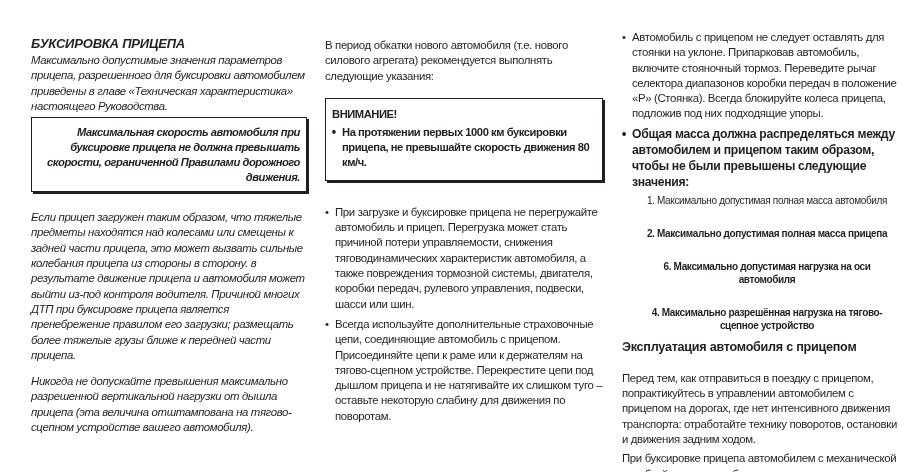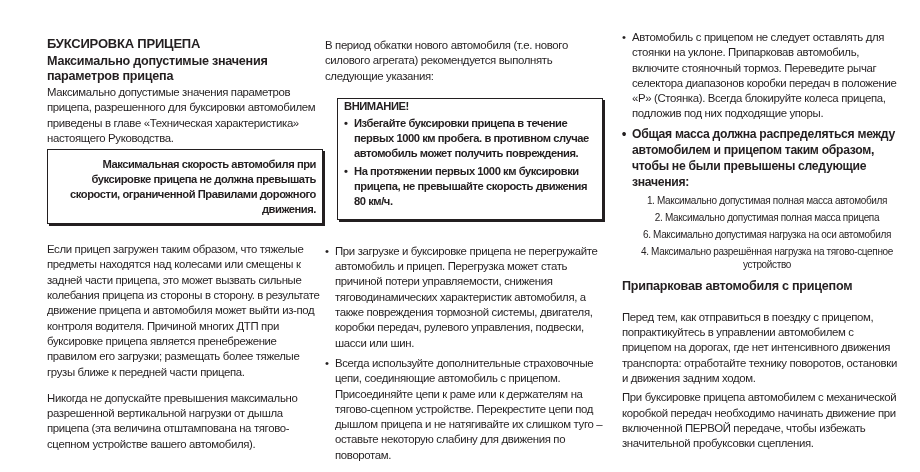--- a/index.html
+++ b/index.html
@@ -1,54 +1,52 @@
 <!DOCTYPE html>
 <html><head>
 <meta charset="utf-8">
 <style>
   html, body { margin:0; padding:0; background:#ffffff; }
   body { width:920px; height:472px; overflow:hidden; position:relative;
          font-family:"Liberation Sans", sans-serif; color:#231f20; }
   .col { position:absolute; top:0; }
-  .col1 { left:47px; width:276px; }
+  .col1 { left:31px; width:276px;font-style:italic; }
   .col2 { left:325px; width:278px; }
   .col3 { left:622px; width:276px; }
   .h1 { font-weight:bold; font-size:13px; line-height:16px; letter-spacing:-0.2px; }
   .h2 { font-weight:bold; font-size:12.6px; line-height:15px; letter-spacing:-0.25px; }
   .p  { font-size:11.4px; line-height:15.3px; letter-spacing:-0.35px; margin:0; }
   .p + .p { margin-top:11px; }
   .box { border:1.5px solid #231f20; box-shadow:2px 2px 0 #231f20; padding:7px 6px 6px 6px; }
   .box .b { font-weight:bold; font-size:11.2px; line-height:15px; letter-spacing:-0.45px; }
   .bul { position:relative; padding-left:10px; }
   .bul .dot { position:absolute; left:0; top:0; }
   .bold { font-weight:bold; }
   .num { padding-left:14px; font-size:10px; line-height:13px; letter-spacing:-0.35px;text-align:center; }
-  .num + .num { margin-top:4px; }
+  .num + .num { margin-top:20px;font-weight:bold; }
 </style>
 </head>
 <body>
 
 <div class="col col1" style="top:36px;">
   <div class="h1">БУКСИРОВКА ПРИЦЕПА</div>
-  <div class="h2" style="margin-top:2px;">Максимально допустимые значения параметров прицепа</div>
   <p class="p" style="margin-top:1px;">Максимально допустимые значения параметров прицепа, разрешенного для буксировки автомобилем приведены в главе «Техническая характеристика» настоящего Руководства.</p>
   <div class="box" style="margin-top:3px;text-align:right;">
     <div class="b">Максимальная скорость автомобиля при буксировке прицепа не должна превышать скорости, ограниченной Правилами дорожного движения.</div>
   </div>
   <p class="p" style="margin-top:18px;">Если прицеп загружен таким образом, что тяжелые предметы находятся над колесами или смещены к задней части прицепа, это может вызвать сильные колебания прицепа из стороны в сторону. в результате движение прицепа и автомобиля может выйти из-под контроля водителя. Причиной многих ДТП при буксировке прицепа является пренебрежение правилом его загрузки; размещать более тяжелые грузы ближе к передней части прицепа.</p>
   <p class="p">Никогда не допускайте превышения максимально разрешенной вертикальной нагрузки от дышла прицепа (эта величина отштампована на тягово-сцепном устройстве вашего автомобиля).</p>
 </div>
 
 <div class="col col2" style="top:34px;">
   <p class="p" style="margin-top:4px;">В период обкатки нового автомобиля (т.е. нового силового агрегата) рекомендуется выполнять следующие указания:</p>
-  <div class="box" style="margin-top:14px; padding-top:0; padding-bottom:10px;margin-left:12px;">
+  <div class="box" style="margin-top:14px; padding-top:8px; padding-bottom:10px;">
     <div class="b">ВНИМАНИЕ!</div>
     <div class="b bul" style="margin-top:2px;">
       <span class="dot">•</span>
-      <span>Избегайте буксировки прицепа в течение первых 1000 км пробега. в противном случае автомобиль может получить повреждения.</span>
     </div>
     <div class="b bul" style="margin-top:3px;">
       <span class="dot">•</span>
       <span>На протяжении первых 1000 км буксировки прицепа, не превышайте скорость движения 80 км/ч.</span>
     </div>
   </div>
   <div class="p bul" style="margin-top:24px;">
     <span class="dot">•</span>
     <span>При загрузке и буксировке прицепа не перегружайте автомобиль и прицеп. Перегрузка может стать причиной потери управляемости, снижения тяговодинамических характеристик автомобиля, а также повреждения тормозной системы, двигателя, коробки передач, рулевого управления, подвески, шасси или шин.</span>
   </div>
@@ -69,16 +67,16 @@
   <div class="p bul bold" style="margin-top:4px; font-size:12.2px; line-height:16px; letter-spacing:-0.3px;">
     <span class="dot">•</span>
     <span>Общая масса должна распределяться между автомобилем и прицепом таким образом, чтобы не были превышены следующие значения:</span>
   </div>
   <div style="margin-top:4px;">
     <div class="num">1. Максимально допустимая полная масса автомобиля</div>
     <div class="num">2. Максимально допустимая полная масса прицепа</div>
     <div class="num">6. Максимально допустимая нагрузка на оси автомобиля</div>
     <div class="num">4. Максимально разрешённая нагрузка на тягово-сцепное устройство</div>
   </div>
-  <div class="h2" style="margin-top:8px;">Припарковав автомобиля с прицепом</div>
+  <div class="h2" style="margin-top:8px;">Эксплуатация автомобиля с прицепом</div>
   <p class="p" style="margin-top:16px;">Перед тем, как отправиться в поездку с прицепом, попрактикуйтесь в управлении автомобилем с прицепом на дорогах, где нет интенсивного движения транспорта: отработайте технику поворотов, остановки и движения задним ходом.</p>
   <p class="p" style="margin-top:4px;">При буксировке прицепа автомобилем с механической коробкой передач необходимо начинать движение при включенной ПЕРВОЙ передаче, чтобы избежать значительной пробуксовки сцепления.</p>
 </div>
 
 </body></html>

